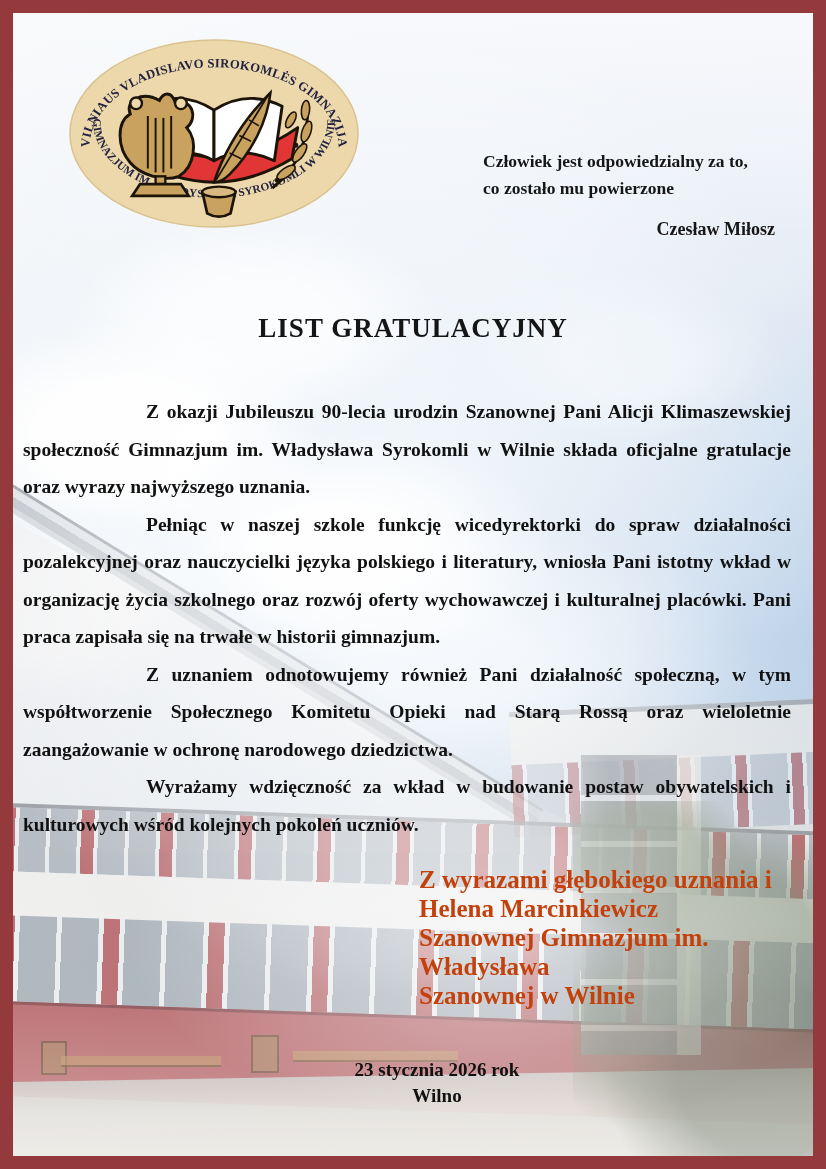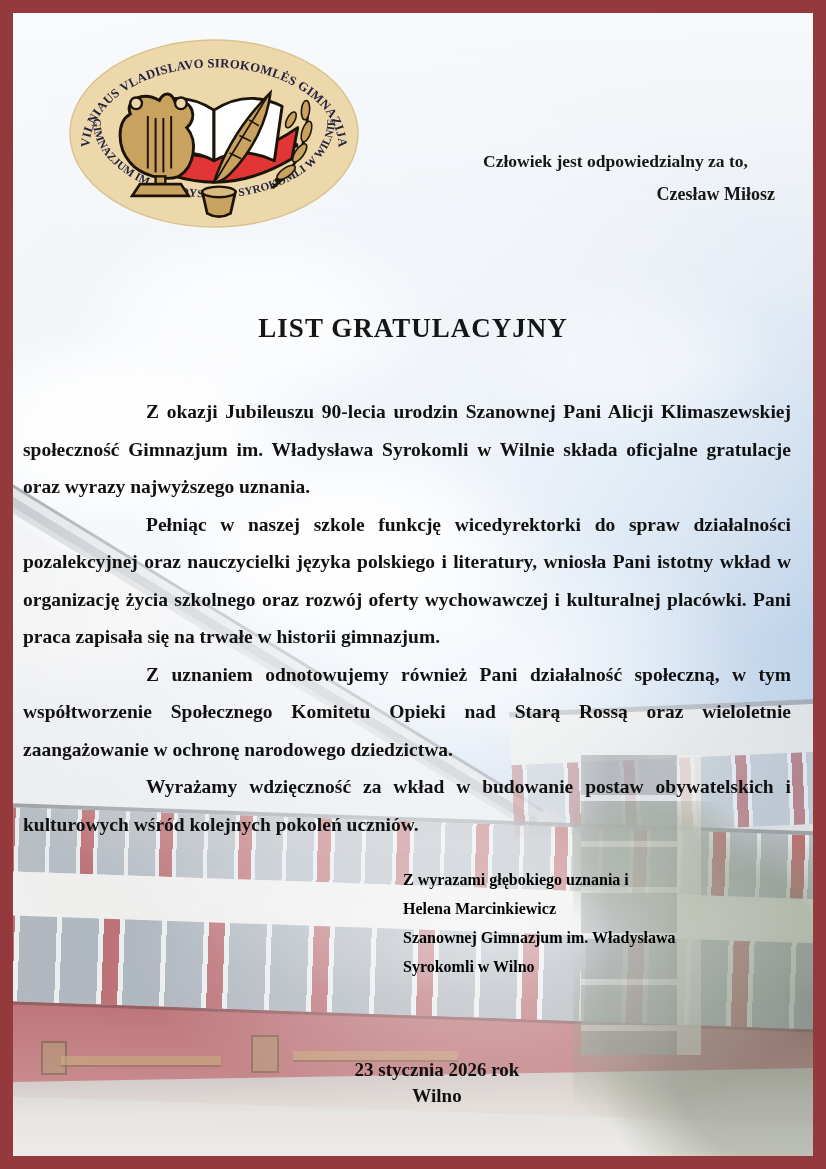--- a/index.html
+++ b/index.html
@@ -61,28 +61,28 @@
     radial-gradient(160px 140px at 33% 64%, rgba(118,130,100,.75) 40%, rgba(118,130,100,0) 75%);}
   .wash{background:
     radial-gradient(62% 44% at 48% 44%, rgba(255,255,255,.8), rgba(255,255,255,.45) 55%, rgba(255,255,255,.05) 95%),
     radial-gradient(46% 16% at 60% 81%, rgba(255,255,255,.55), rgba(255,255,255,0) 100%),
     linear-gradient(180deg, rgba(255,255,255,.25), rgba(255,255,255,0) 28%, rgba(255,255,255,0) 86%, rgba(255,255,255,.3));}
 
   
   .emblem{position:absolute;left:55px;top:25px;width:292px;height:191px;}
   .epigraph{position:absolute;left:470px;top:135px;width:292px;color:#161616;}
   .epigraph .q{font-weight:bold;font-size:17.5px;line-height:27px;}
-  .epigraph .author{margin-top:9px;text-align:right;font-weight:bold;font-size:18px;}
+  .epigraph .author{margin-top:17px;text-align:right;font-weight:bold;font-size:18px;}
   .title{position:absolute;left:0;right:0;top:300px;text-align:center;
     font-weight:bold;font-size:27px;letter-spacing:1px;color:#151515;}
   .body-text{position:absolute;left:10px;top:380px;width:768px;color:#111;}
   .body-text p{margin:0;text-indent:123px;text-align:justify;
     font-weight:bold;font-size:19.5px;line-height:37.5px;}
-  .signature{position:absolute;left:390px;top:852px;width:360px;color:#000000;
-    font-weight:bold;font-size:16px;line-height:29px;}
+  .signature{position:absolute;left:406px;top:852px;width:360px;color:#c2410c;
+    font-weight:bold;font-size:25px;line-height:29px;}
   .footer{position:absolute;left:0;right:0;top:1044px;text-align:center;
     transform:translateX(24px);color:#111;font-weight:bold;font-size:19px;line-height:26px;}
 </style>
 </head>
 <body>
 
 <div class="page">
   <div class="content">
 
     <div class="layer sky"></div>
@@ -166,37 +166,38 @@
           <line x1="98" y1="82" x2="98" y2="138" stroke-width="2"></line>
           <line x1="106" y1="80" x2="106" y2="134" stroke-width="2"></line>
           <rect x="90" y="142" width="10" height="8" stroke-width="2.4"></rect>
           <path d="M 74,150 L 116,150 L 124,162 L 66,162 Z" stroke-width="2.8"></path>
         </g>
       </svg>
     </div>
 
     <div class="epigraph">
       <div class="q">Człowiek jest odpowiedzialny za to,</div>
+      <div class="q">co zostało mu powierzone</div>
       <div class="author">Czesław Miłosz</div>
     </div>
 
     <div class="title">LIST GRATULACYJNY</div>
 
     <div class="body-text">
       <p>Z okazji Jubileuszu 90-lecia urodzin Szanownej Pani Alicji Klimaszewskiej społeczność Gimnazjum im. Władysława Syrokomli w Wilnie składa oficjalne gratulacje oraz wyrazy najwyższego uznania.</p>
       <p>Pełniąc w naszej szkole funkcję wicedyrektorki do spraw działalności pozalekcyjnej oraz nauczycielki języka polskiego i literatury, wniosła Pani istotny wkład w organizację życia szkolnego oraz rozwój oferty wychowawczej i kulturalnej placówki. Pani praca zapisała się na trwałe w historii gimnazjum.</p>
       <p>Z uznaniem odnotowujemy również Pani działalność społeczną, w tym współtworzenie Społecznego Komitetu Opieki nad Starą Rossą oraz wieloletnie zaangażowanie w ochronę narodowego dziedzictwa.</p>
       <p>Wyrażamy wdzięczność za wkład w budowanie postaw obywatelskich i kulturowych wśród kolejnych pokoleń uczniów.</p>
     </div>
 
     <div class="signature">
       <div>Z wyrazami głębokiego uznania i</div>
       <div>Helena Marcinkiewicz</div>
       <div>Szanownej Gimnazjum im. Władysława</div>
-      <div>Syrokomli w Wilno</div>
+      <div>Szanownej w Wilnie</div>
     </div>
 
     <div class="footer">
       <div>23 stycznia 2026 rok</div>
       <div>Wilno</div>
     </div>
 
   </div>
 </div>
 

